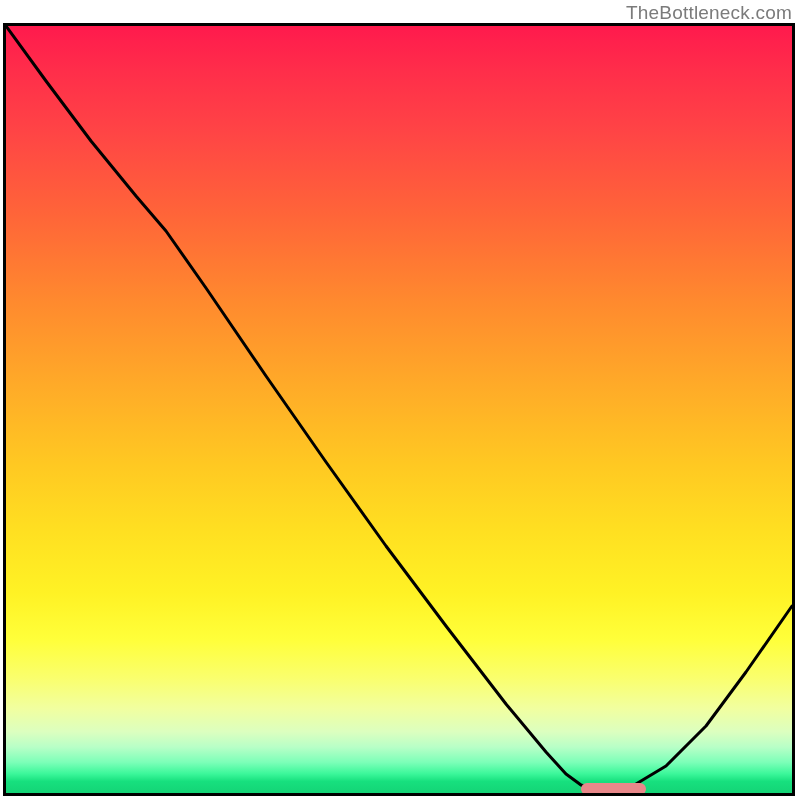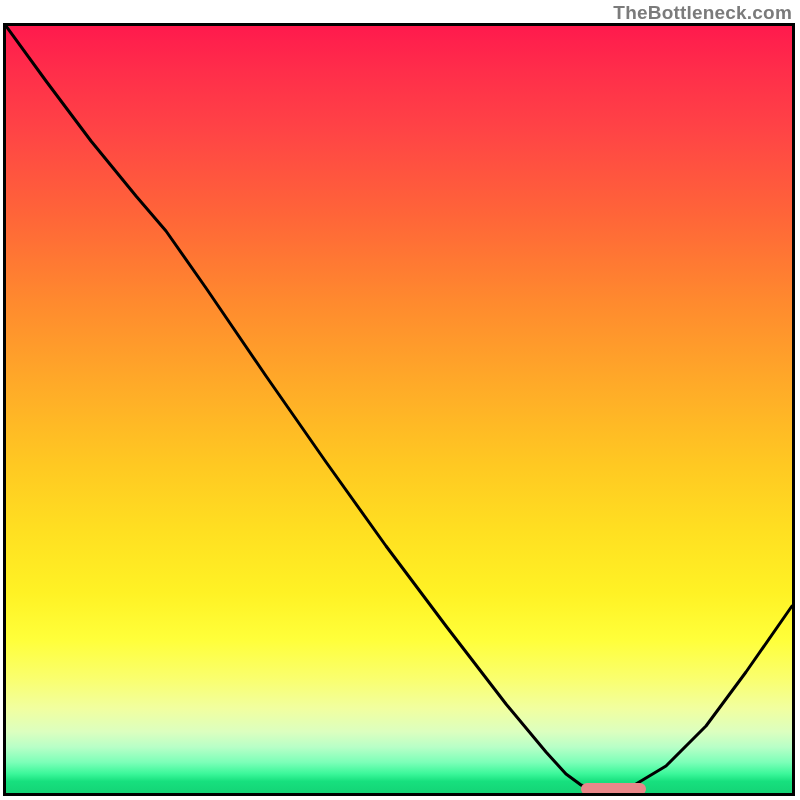--- a/index.html
+++ b/index.html
@@ -57,21 +57,21 @@
     height: 12px;
     border-radius: 6px;
     background: #e9888a;
   }
   .watermark {
     position: absolute;
     top: 2px;
     right: 8px;
     color: #7b7b7b;
     font-size: 19px;
-    font-weight: 700;
+    font-weight: 400;
     letter-spacing: 0.2px;
   }
 </style>
 </head>
 <body>
 
 <div class="watermark">TheBottleneck.com</div>
 
 <div class="frame">
   <div class="gradient"></div>

